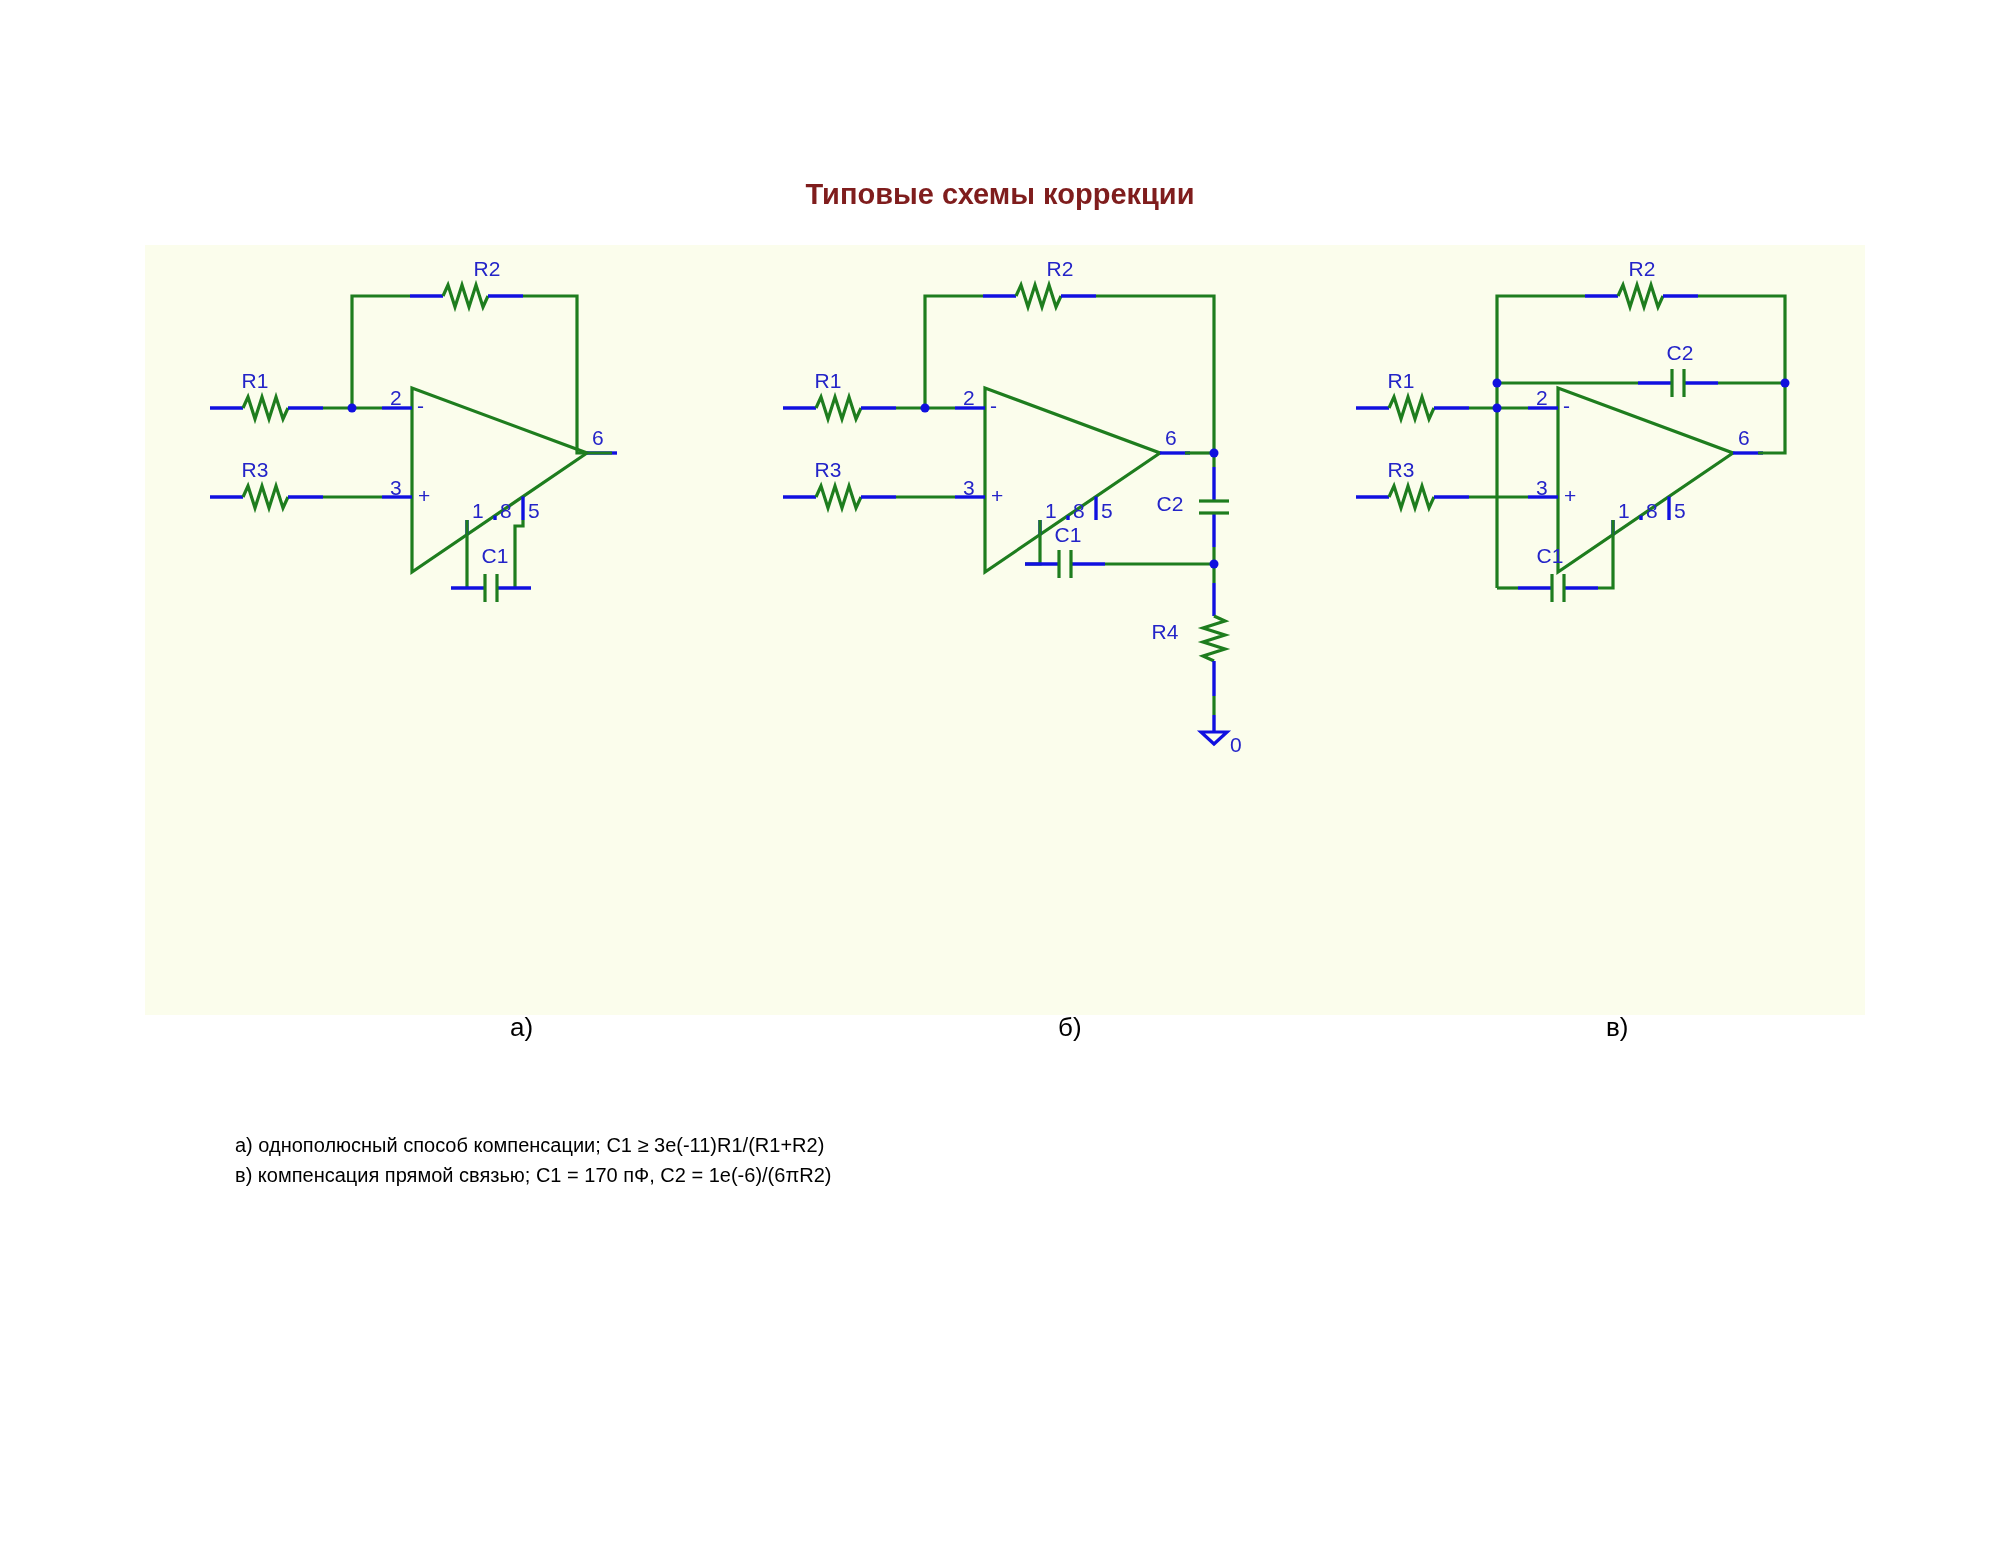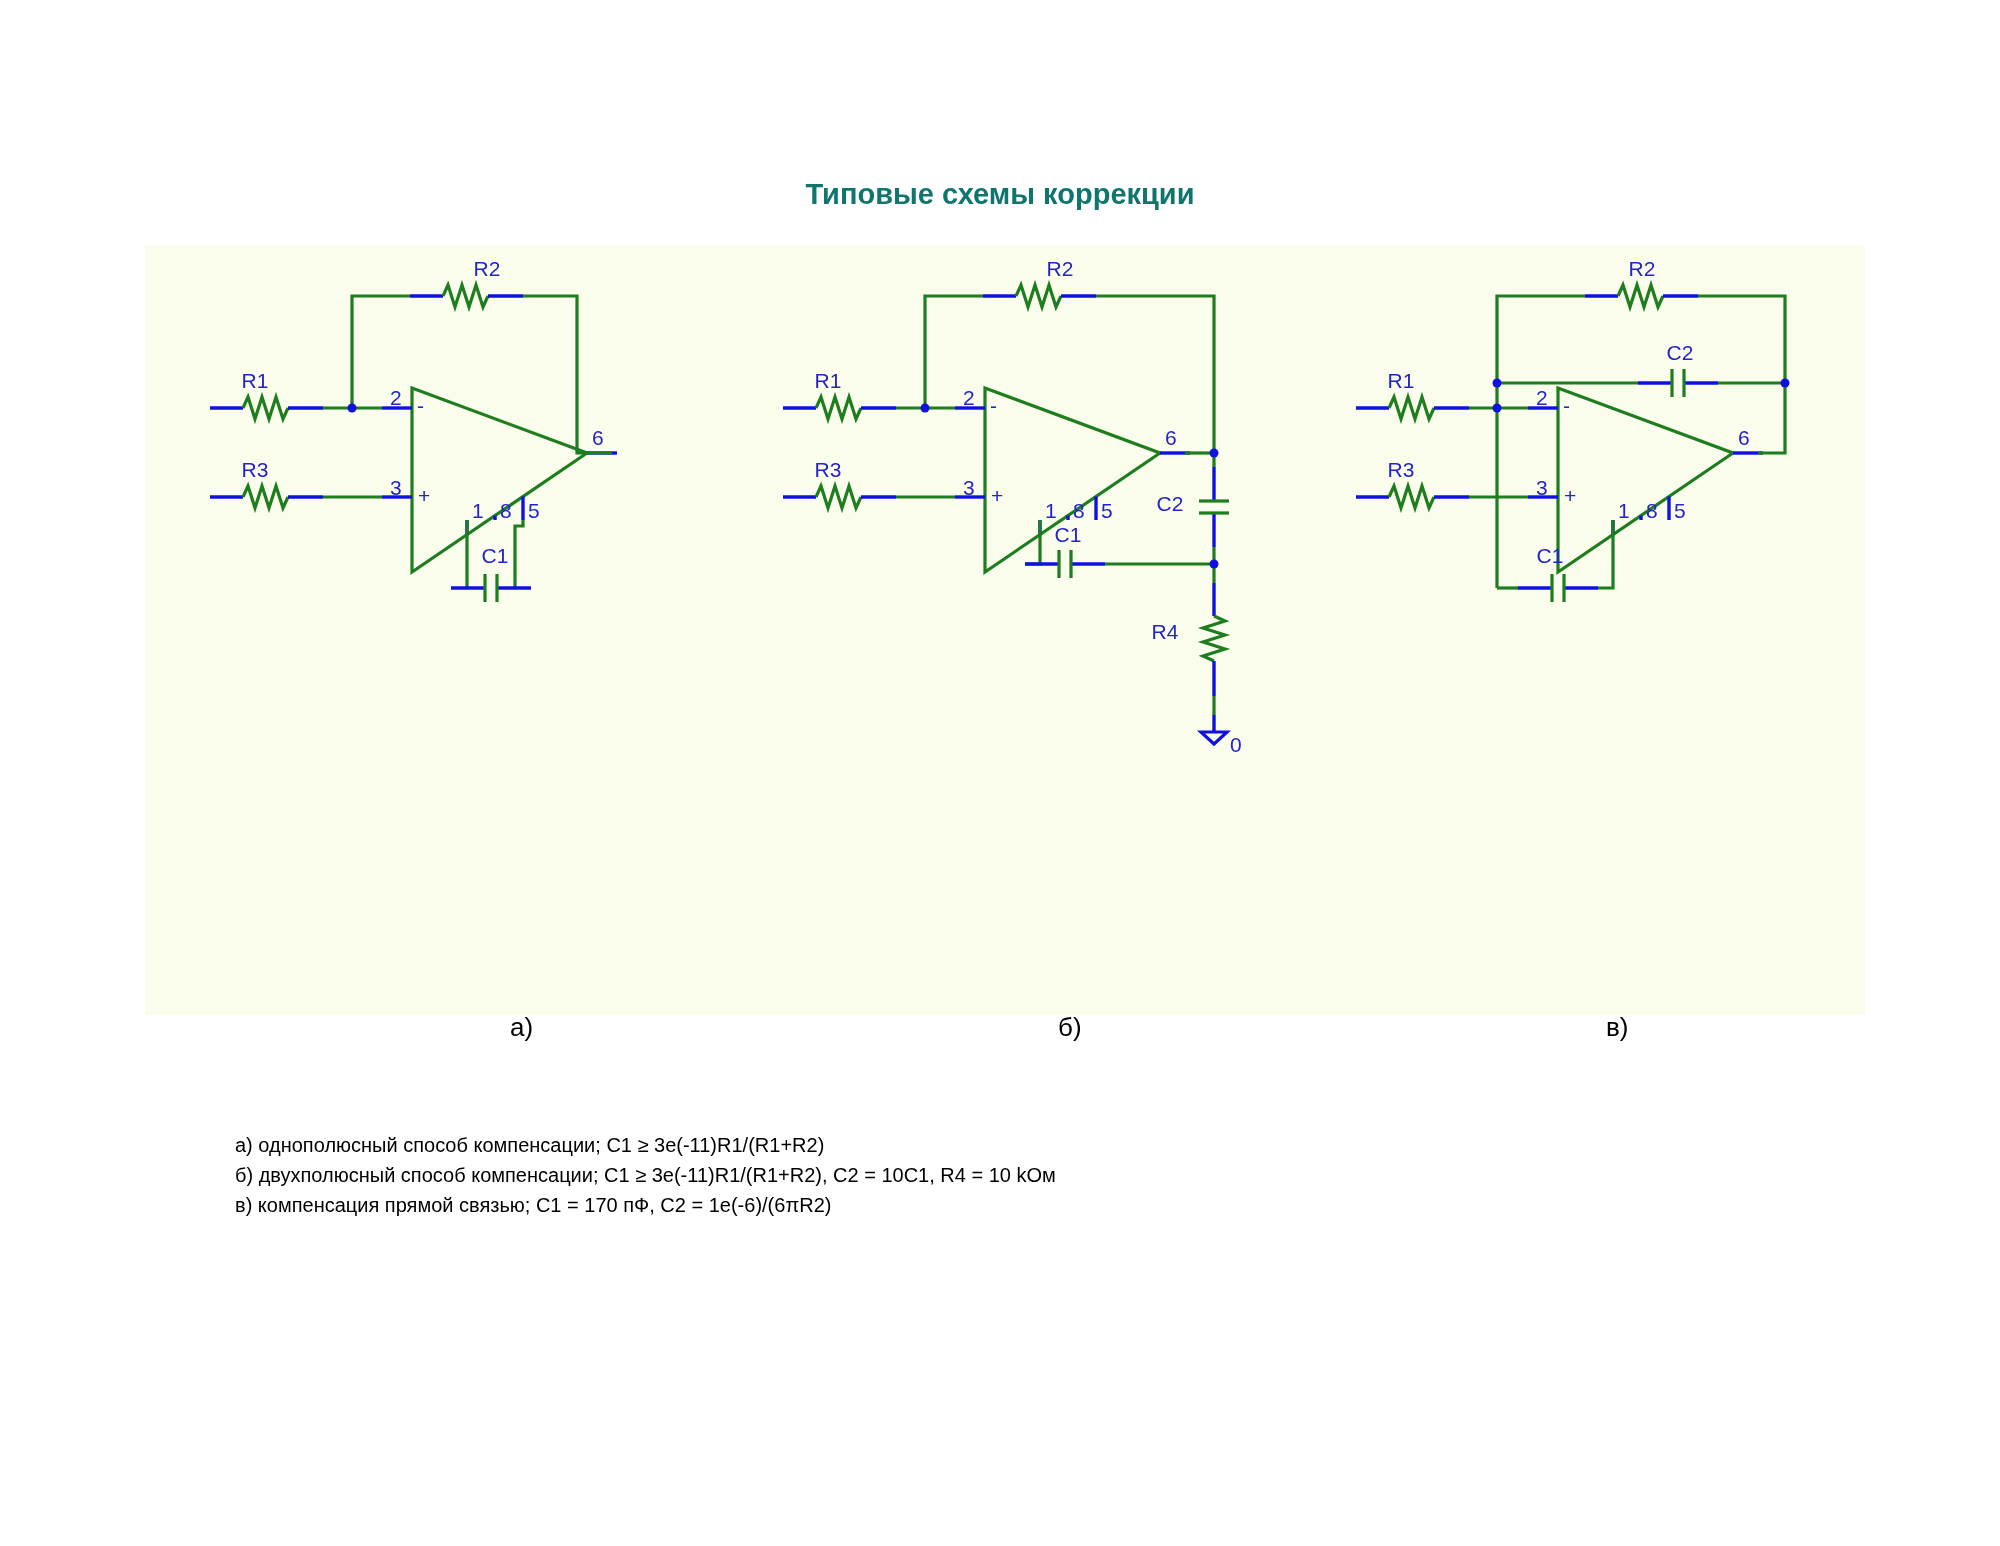--- a/index.html
+++ b/index.html
@@ -1,17 +1,17 @@
 <!DOCTYPE html>
 <html><head>
 <meta charset="utf-8">
 <style>
   html, body { margin:0; padding:0; background:#ffffff; }
   body { width:2000px; height:1546px; position:relative; overflow:hidden; font-family:"Liberation Sans", sans-serif; }
-  #title { position:absolute; left:0; top:178px; width:2000px; text-align:center; font-weight:bold; font-size:29px; color:#0f766e; }
+  #title { position:absolute; left:0; top:178px; width:2000px; text-align:center; font-weight:bold; font-size:29px; color:#7f1d1d; }
   #panel { position:absolute; left:145px; top:245px; width:1720px; height:770px; background:#fbfdec; }
   #diagram { position:absolute; left:0; top:0; }
   .caption { position:absolute; top:1012px; font-size:26px; color:#000; }
   #notes { position:absolute; left:235px; top:1130px; font-size:20px; line-height:30px; color:#000; }
   .wire { stroke:#1e7d1e; stroke-width:3.2; fill:none; }
   .pin { stroke:#1010e0; stroke-width:3.4; fill:none; }
   .lbl { fill:#2424c8; font-family:"Liberation Sans", sans-serif; font-size:21px; }
   .dot { fill:#1010e0; }
 </style>
 </head>
@@ -212,15 +212,14 @@
       </g>
     </svg>
 </div>
 
 <div class="caption" style="left:510px">а)</div>
 <div class="caption" style="left:1058px">б)</div>
 <div class="caption" style="left:1606px">в)</div>
 
 <div id="notes">
   <div>а) однополюсный способ компенсации; C1 ≥ 3e(-11)R1/(R1+R2)</div>
-  <div>б) двухполюсный способ компенсации; C1 ≥ 3e(-11)R1/(R1+R2), C2 = 10C1, R4 = 10 kOм</div>
   <div>в) компенсация прямой связью; C1 = 170 пФ, C2 = 1e(-6)/(6πR2)</div>
 </div>
 
 </body></html>

